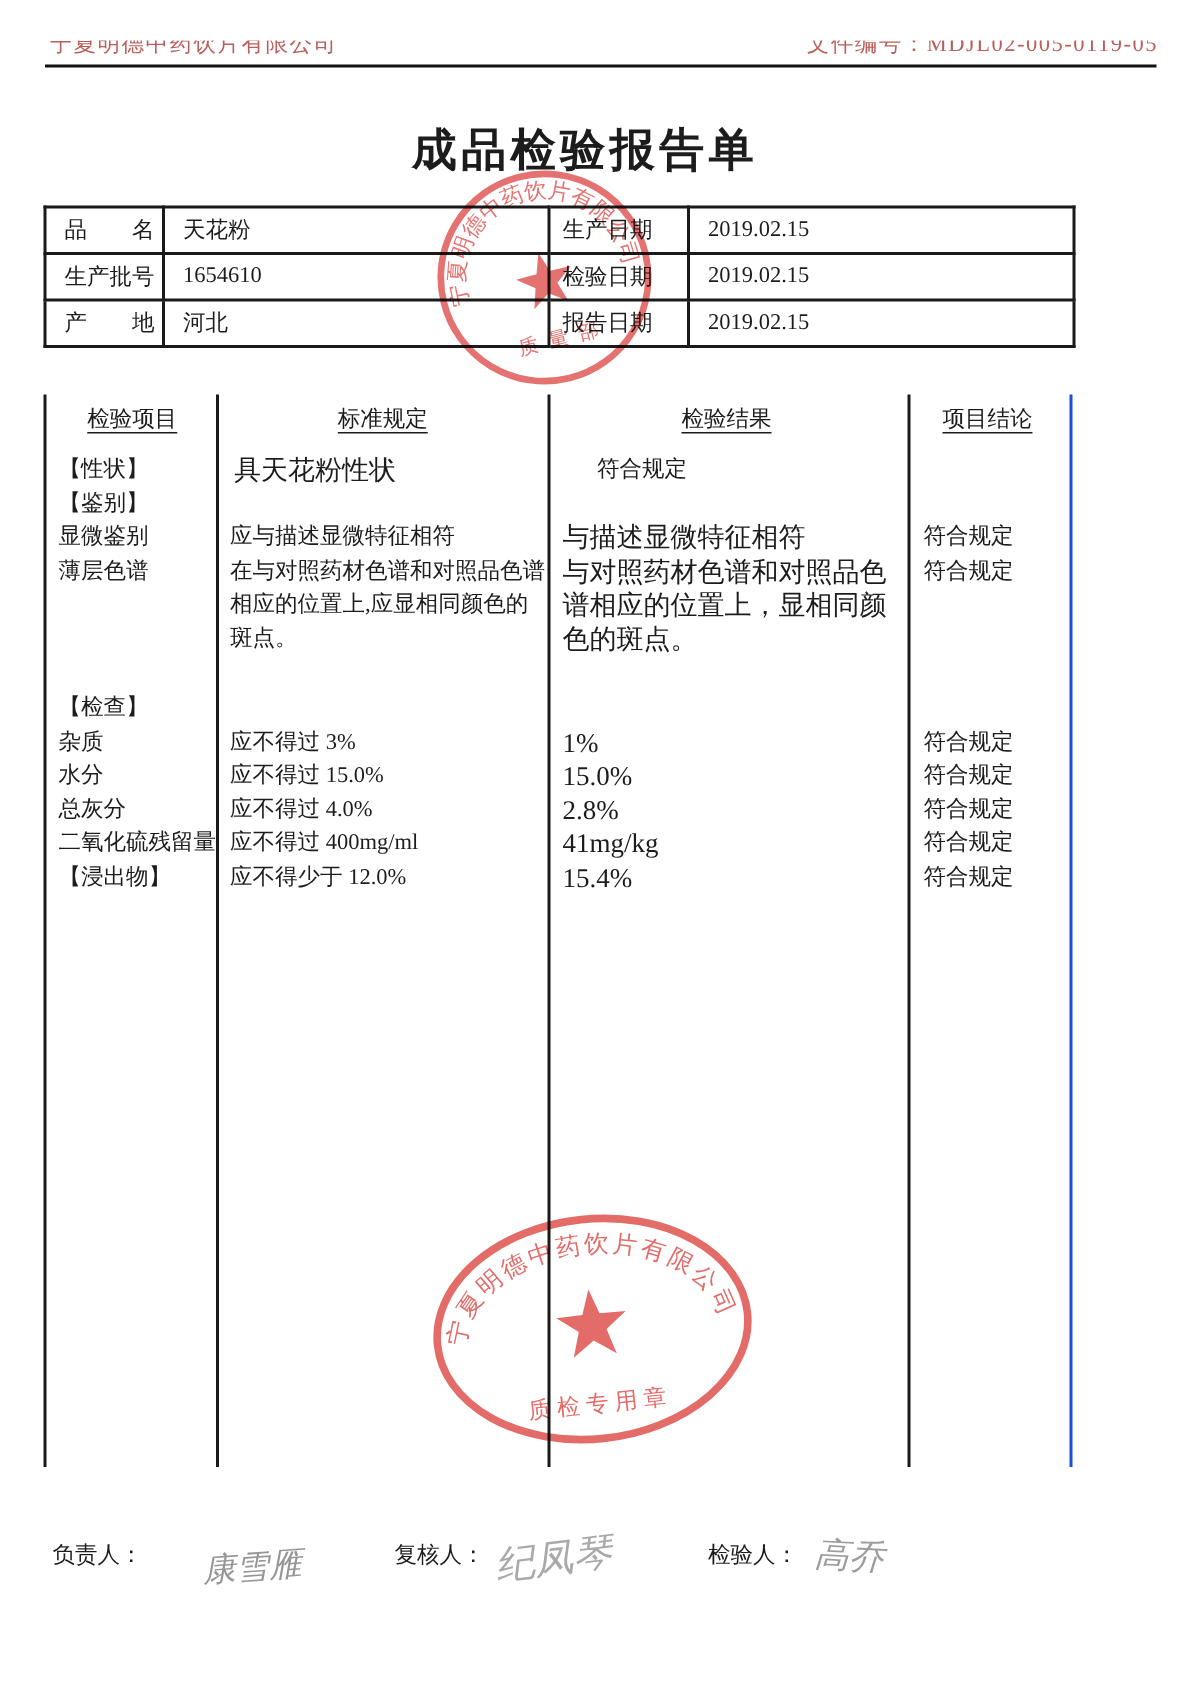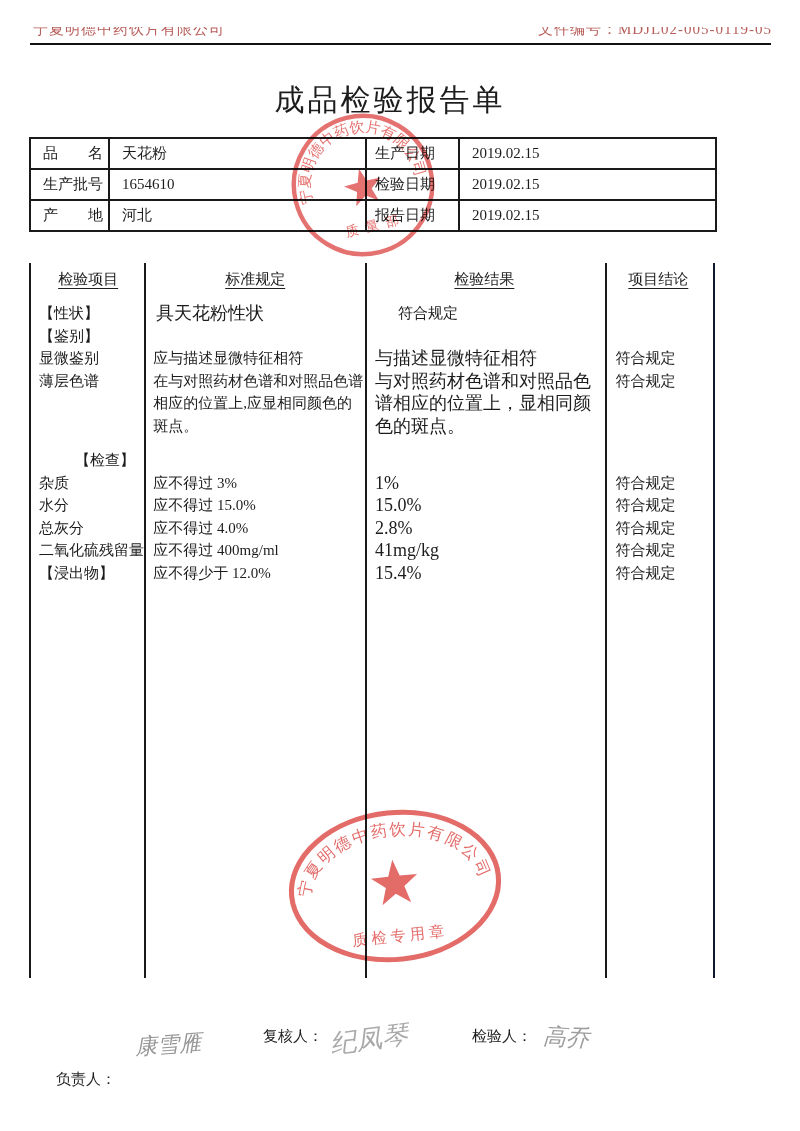--- a/index.html
+++ b/index.html
@@ -11,53 +11,53 @@
     color:#1c1c1c;
   }
   
   .lh-clip { position:absolute; top:27px; height:17px; overflow:hidden; }
   .lh-text { display:block; margin-top:-7px; font-size:15px; letter-spacing:1px; color:#b85f5b; white-space:nowrap; }
   .lh-left  { left:33px; width:330px; }
   .lh-right { right:28px; width:300px; text-align:right; }
   .lh-rule { position:absolute; left:30px; top:43px; width:741px; height:2px; background:#111; }
   
   .title { position:absolute; top:80px; left:0; width:780px; text-align:center;
-           font-size:30px; font-weight:normal; letter-spacing:3px; }
+           font-size:30px; font-weight:bold; letter-spacing:3px; }
   
   table.info { position:absolute; left:29px; top:137px; width:686px;
                border-collapse:collapse; table-layout:fixed; }
   table.info td { border:2px solid #1a1a1a; height:31px; font-size:15px;
                   padding:0 0 0 12px; white-space:nowrap; overflow:hidden; }
   table.info td.l2 { padding-left:8px;margin-top:43px; }
   
   .insp { position:absolute; left:29px; top:263px; width:686px; height:715px;
-          border-left:2px solid #1a1a1a; border-right:2px solid #0f172a; }
+          border-left:2px solid #1a1a1a; border-right:2px solid #1d4ed8; }
   .vline { position:absolute; top:0; bottom:0; width:2px; background:#1a1a1a; }
   .v1 { left:113px; } .v2 { left:334px; } .v3 { left:574px; }
   .insp-head { display:flex; padding-top:7px; }
   .insp-head .hc { text-align:center; font-size:15px; }
   .insp-head .hc span { text-decoration:underline; text-underline-offset:4px; }
   .hc1{width:115px;} .hc2{width:221px;} .hc3{width:240px;} .hc4{width:110px;}
   .rows { margin-top:13px; }
   .insp-row { display:flex; align-items:flex-start; line-height:22.5px; }
   .insp-row .c { font-size:15px; }
   .c.item     { width:115px; padding-left:8px; }
   .c.standard { width:221px; padding-left:8px; }
   .c.result   { width:240px; padding-left:10px; font-size:18px; }
   .c.concl    { width:110px; padding-left:12px; }
-  .insp-row.gap-top { margin-top:12px;padding-left:36px; }
+  .insp-row.gap-top { margin-top:24px; }
   
   .concl-row { position:absolute; left:29px; top:978px; width:686px; height:33px;
                border:2px solid #1a1a1a; display:flex; align-items:center;
                padding-left:10px; font-size:15px; letter-spacing:0.5px; }
   
   .sig-label { position:absolute; font-size:15px; }
   .sig-name  { position:absolute; color:#969696; font-style:italic;
                font-family:"DejaVu Serif","Liberation Serif",serif; }
-  .sig1l { left:35px;  top:1070px;margin-left:21px; }
+  .sig1l { left:35px;  top:1027px; }
   .sig2l { left:263px; top:1027px; }
   .sig3l { left:472px; top:1027px; }
   .sig1n { left:135px; top:1030px; font-size:22px; transform:rotate(-4deg); }
   .sig2n { left:330px; top:1022px; font-size:26px; color:#a9a9a9; transform:rotate(-7deg); }
   .sig3n { left:543px; top:1022px; font-size:23px; color:#9d9d9d; transform:rotate(3deg); }
   
   .stamp { position:absolute; mix-blend-mode:multiply; }
   .stamp-top    { left:284px; top:106px;  width:158px; height:158px; opacity:0.78; transform:rotate(-14deg); }
   .stamp-bottom { left:283px; top:802px; width:224px; height:168px; opacity:0.82; transform:rotate(-6deg); }
   .stamp text { font-family:"Liberation Serif","DejaVu Serif",serif; }

